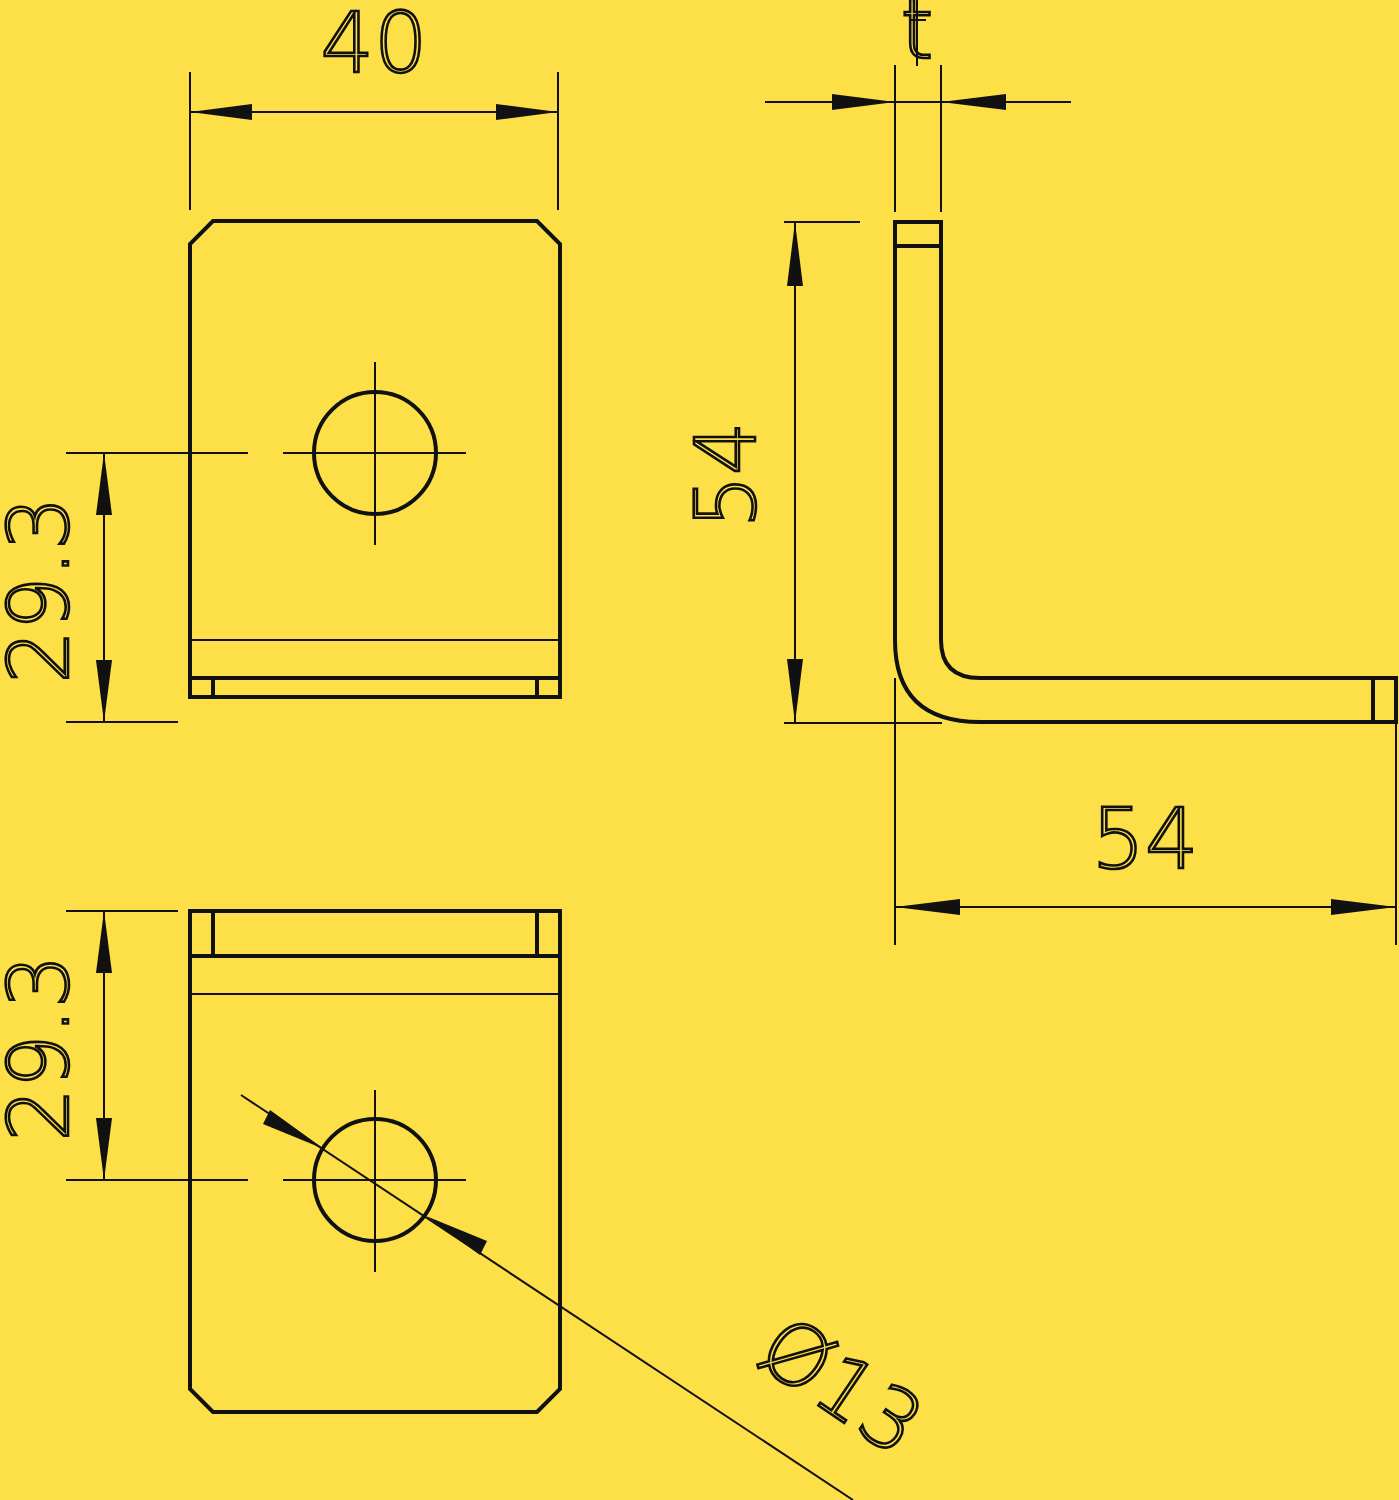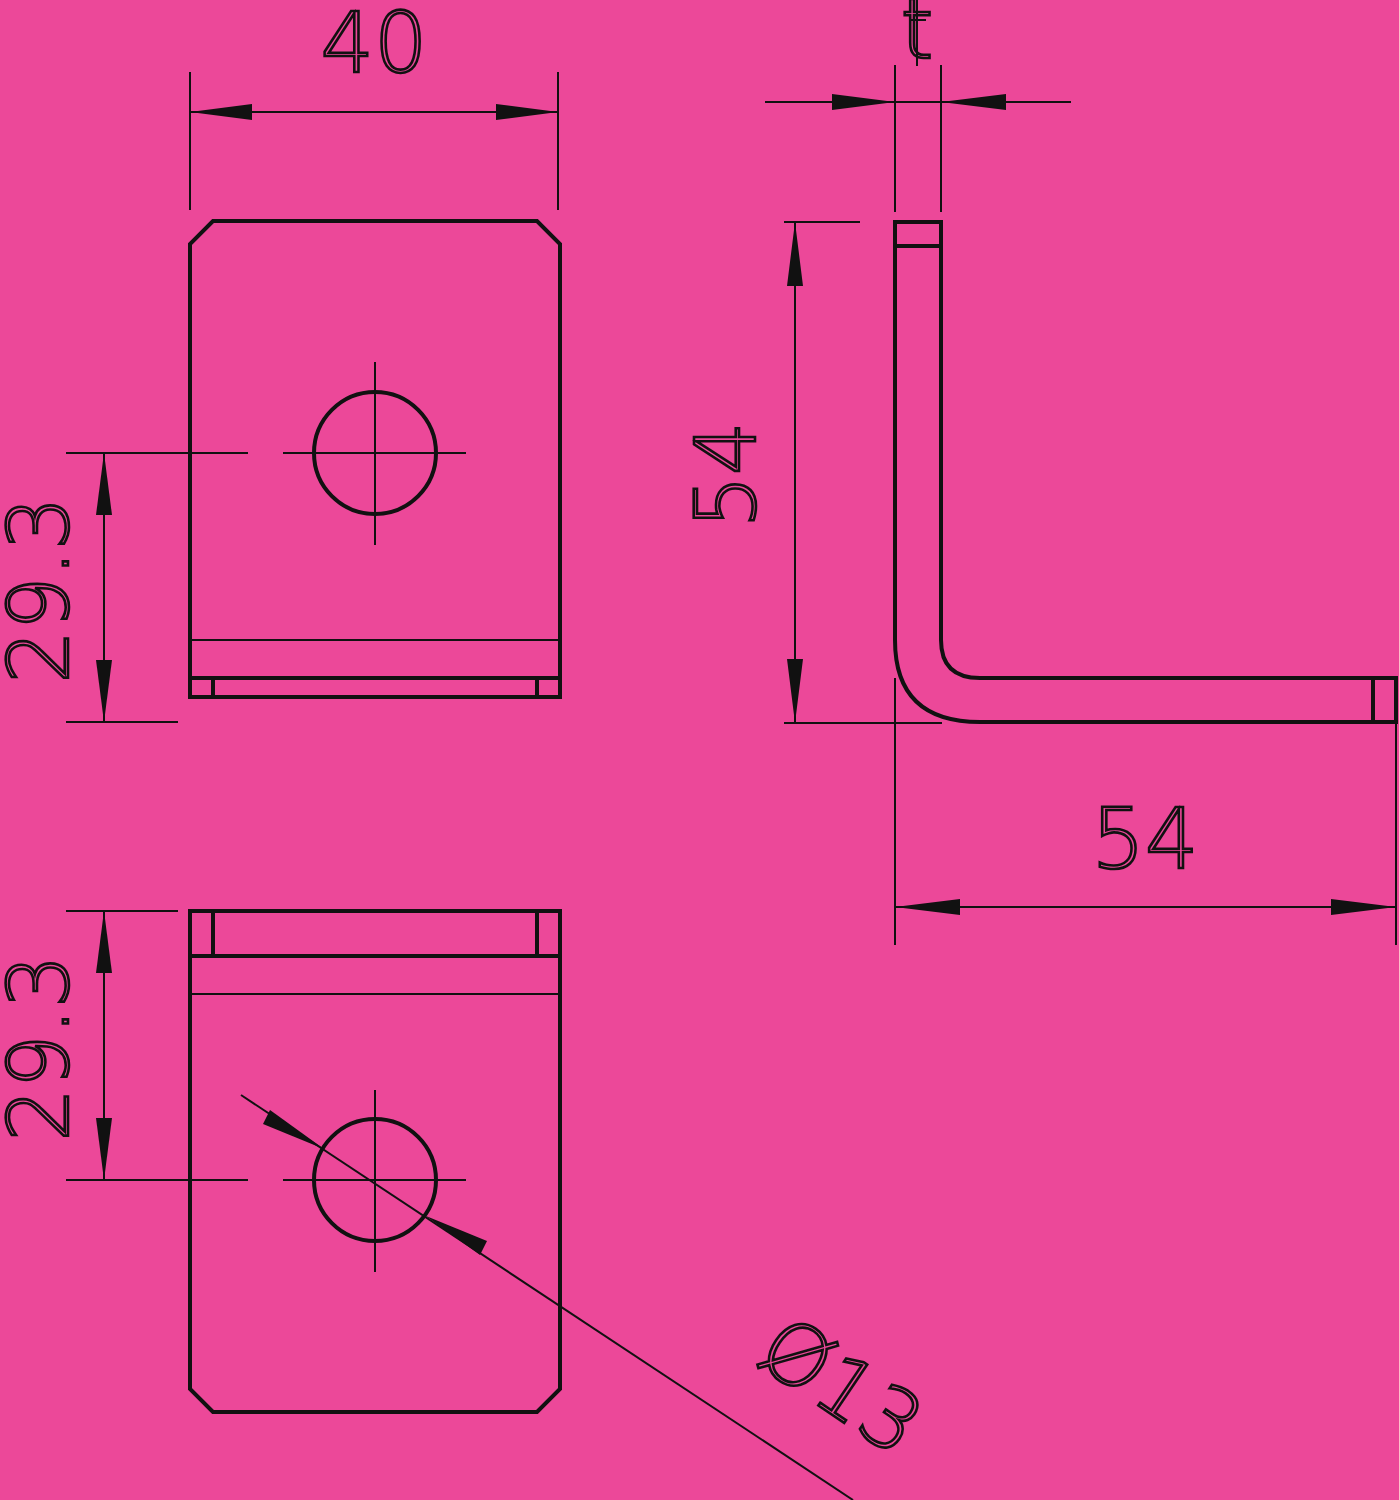--- a/index.html
+++ b/index.html
@@ -1,16 +1,16 @@
 <!DOCTYPE html>
 <html><head>
 <meta charset="utf-8">
 <style>
   html, body { margin:0; padding:0; background:#ffffff; }
-  #canvas { position:relative; width:1399px; height:1500px; background:#ec4899; overflow:hidden; }
+  #canvas { position:relative; width:1399px; height:1500px; background:#fde047; overflow:hidden; }
   svg { position:absolute; left:0; top:0; }
   .thick { stroke:#111; stroke-width:4; fill:none; stroke-linejoin:miter; }
   .thin { stroke:#111; stroke-width:2; fill:none; }
   .arrow { fill:#111; stroke:none; }
   .dimtext { font-family:"DejaVu Sans", sans-serif; font-weight:200; fill:none; stroke:#111; stroke-width:2.6; font-size:84px; }
 </style>
 </head>
 <body>
 
 <div id="canvas">

